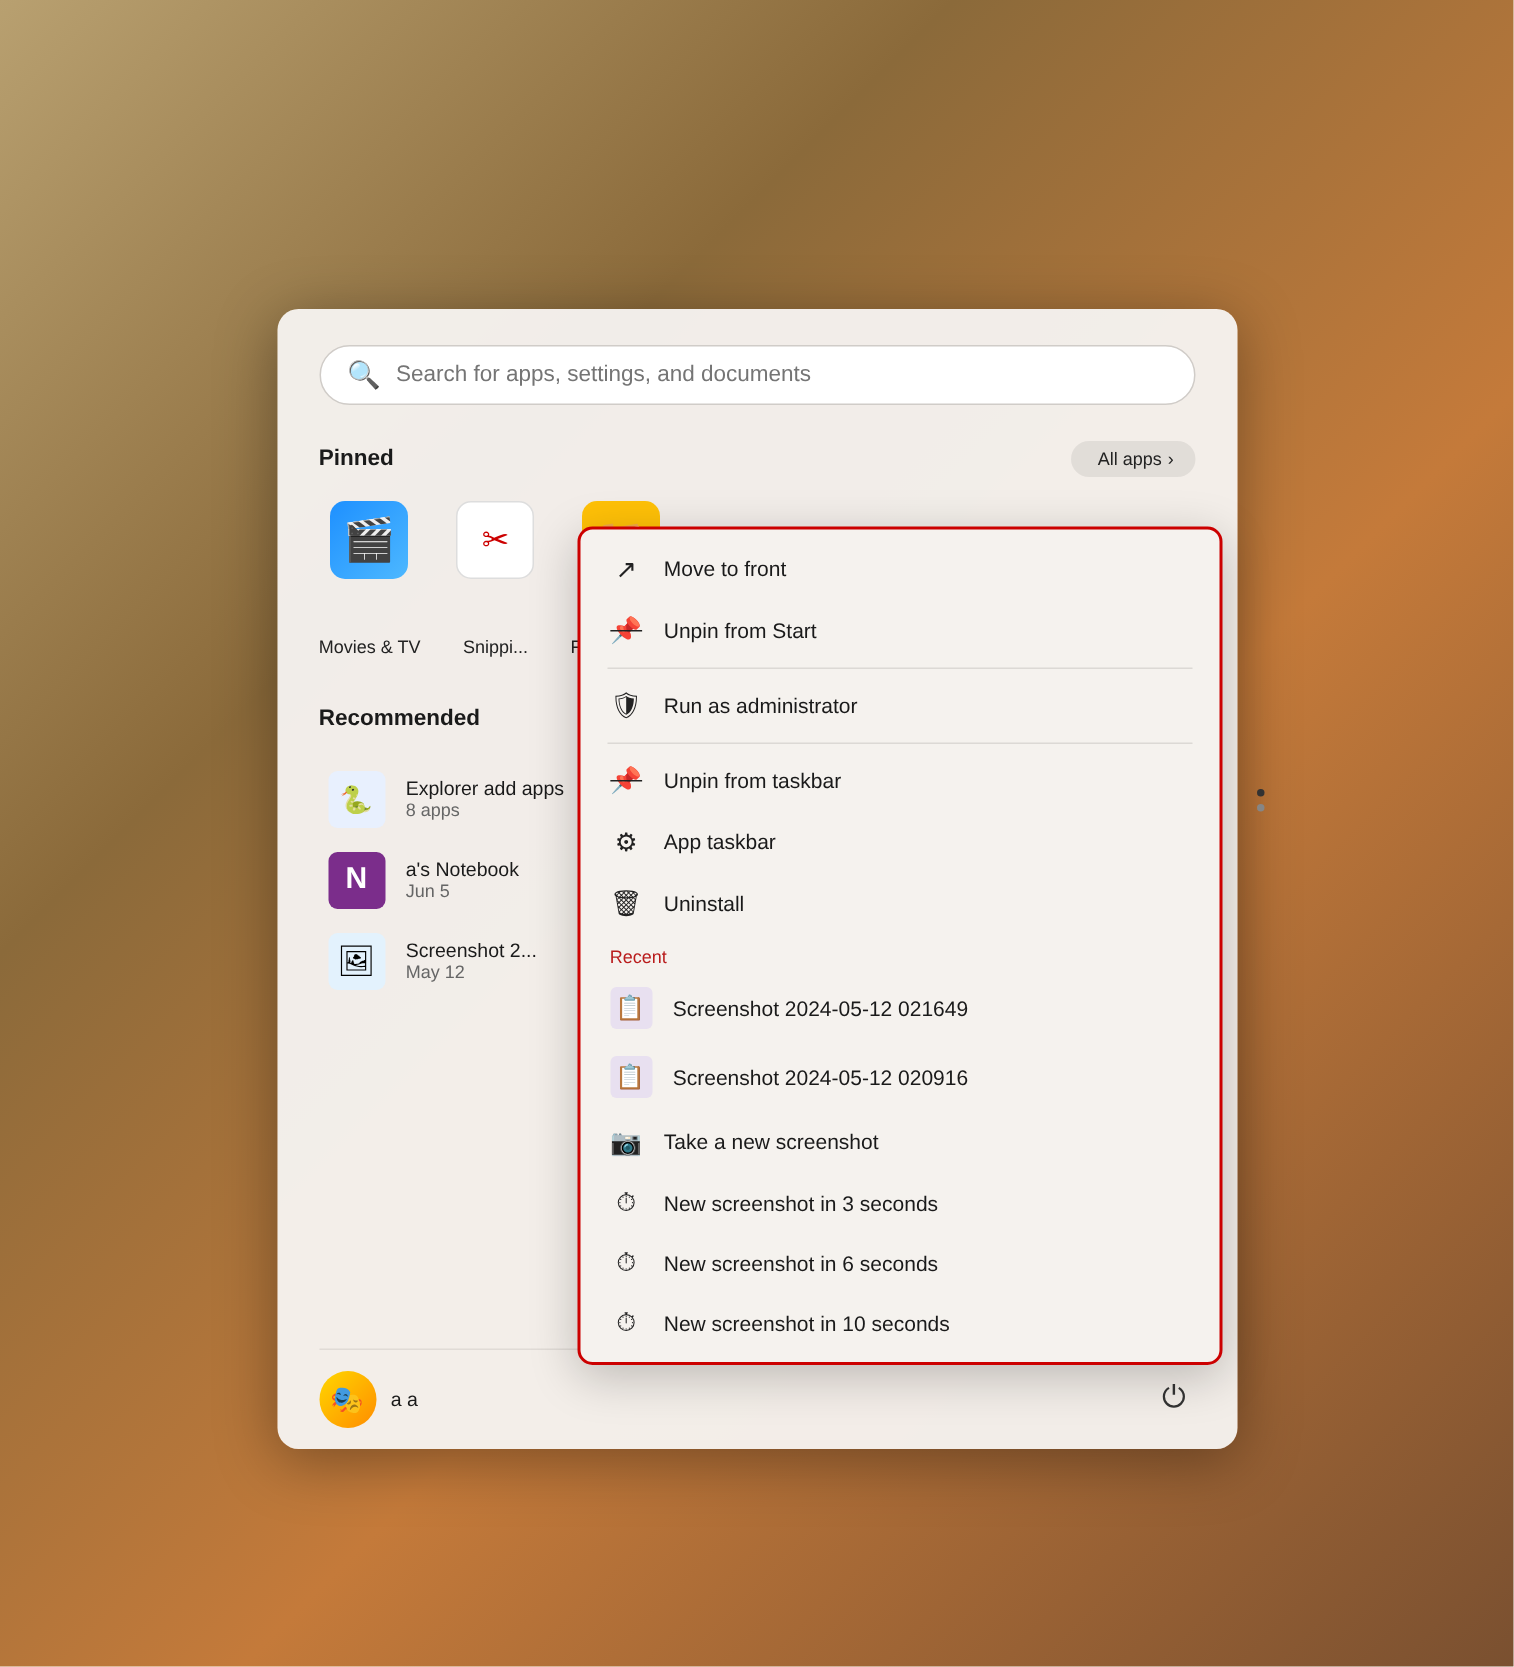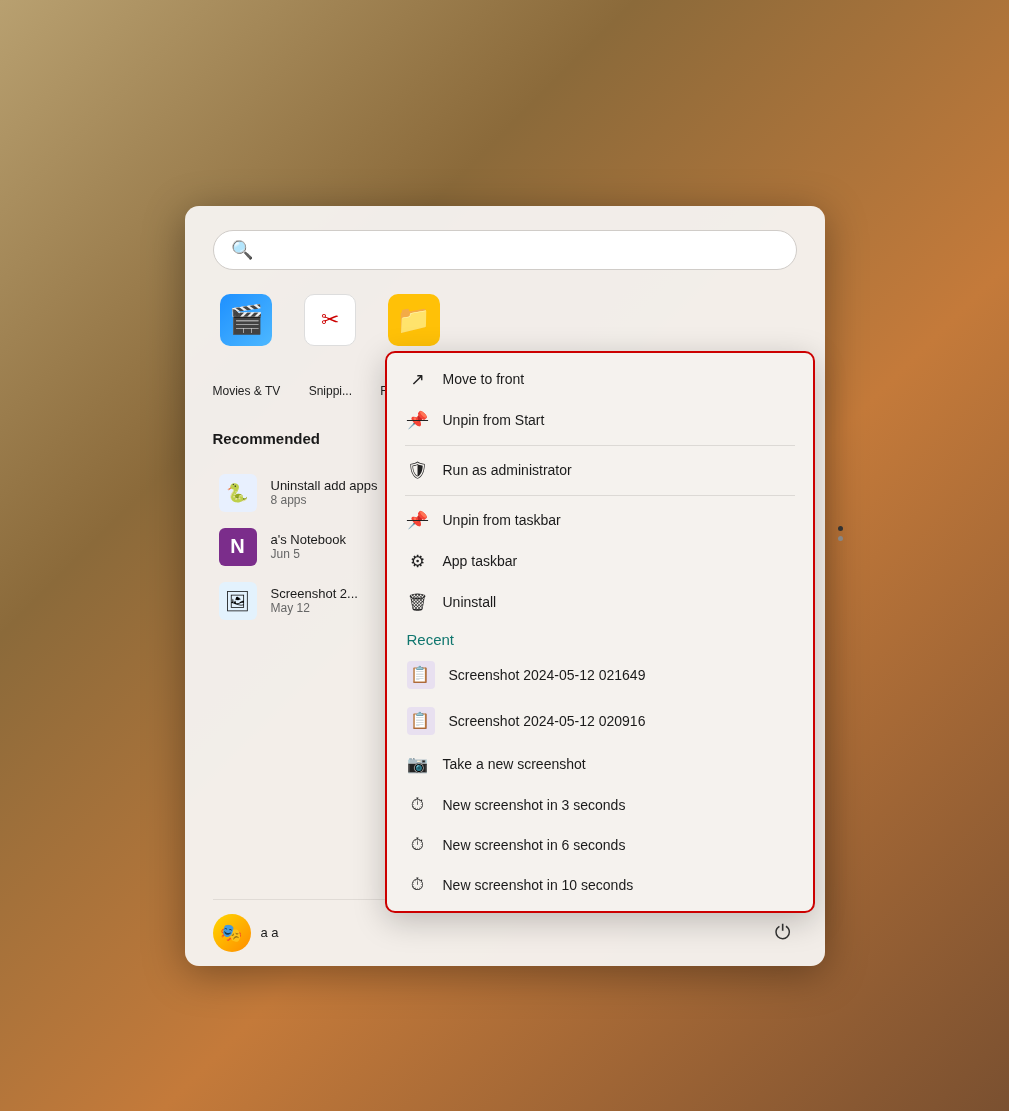--- a/index.html
+++ b/index.html
@@ -239,22 +239,22 @@
       flex-shrink: 0;
       color: #222;
     }
     .menu-divider {
       height: 1px;
       background: rgba(0,0,0,0.1);
       margin: 4px 18px;
     }
     .menu-section-label {
       padding: 8px 20px 4px 20px;
-      font-size: 15px;
-      color: #0f766e;
+      font-size: 12px;
+      color: #b91c1c;
       font-weight: 500;
     }
     .menu-item-screenshot {
       display: flex;
       align-items: center;
       gap: 14px;
       padding: 9px 20px;
       cursor: pointer;
       font-size: 14px;
       color: #1a1a1a;
@@ -271,22 +271,30 @@
       flex-shrink: 0;
     }
   </style>
 </head>
 <body>
 
 <div class="start-menu">
 
   <div class="search-bar">
     <div class="search-icon-wrap">🔍</div>
-  </div>
-
+    <input type="text" placeholder="Search for apps, settings, and documents" style="">
+  </div>
+
+  <div class="section-header">
+    <span class="section-title">Pinned</span>
+    <button class="all-apps-btn">
+      <span>All apps</span>
+      <span> ›</span>
+    </button>
+  </div>
 
   <div class="pinned-apps">
     <div class="app-icon-item">
       <div class="app-icon-box movies-icon">🎬</div>
       <span class="app-icon-label">Movies &amp; TV</span>
     </div>
     <div class="app-icon-item">
       <div class="app-icon-box snipping-icon" style="font-size:22px; color:#c00;">✂</div>
       <span class="app-icon-label">Snippi...</span>
     </div>
@@ -306,21 +314,21 @@
       <span class="section-title">Recommended</span>
       <button class="more-btn">
         <span>More</span>
         <span> ›</span>
       </button>
     </div>
     <div class="recommended-list">
       <div class="rec-item">
         <div class="rec-icon" style="background:#e8f0fe; font-size:18px;">🐍</div>
         <div class="rec-info">
-          <span class="rec-name">Uninstall add apps</span>
+          <span class="rec-name">Explorer add apps</span>
           <span class="rec-sub">8 apps</span>
         </div>
       </div>
       <div class="rec-item">
         <div class="rec-icon" style="background:#7b2d8b; color:#fff; font-weight:bold; font-size:20px;">N</div>
         <div class="rec-info">
           <span class="rec-name">a's Notebook</span>
           <span class="rec-sub">Jun 5</span>
         </div>
       </div>

